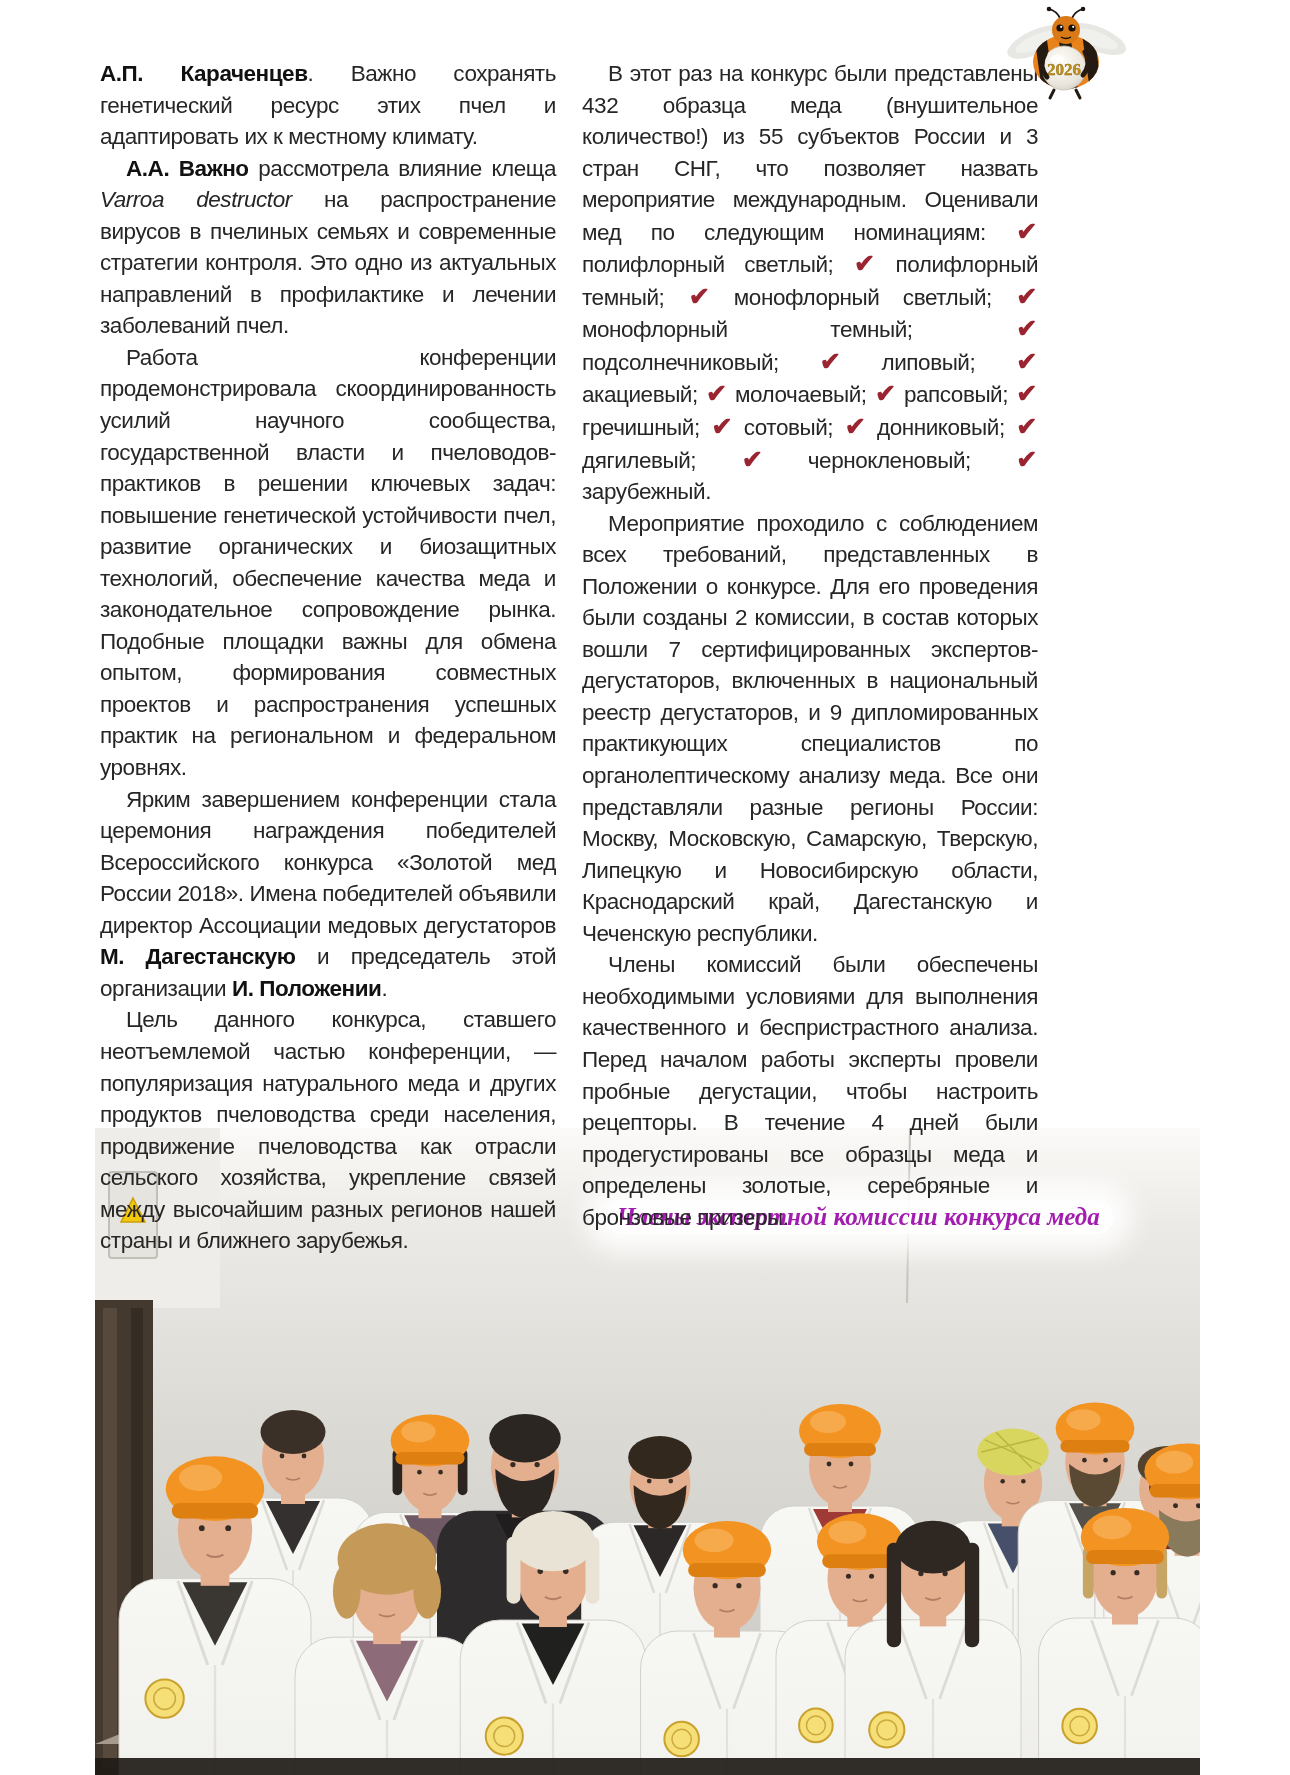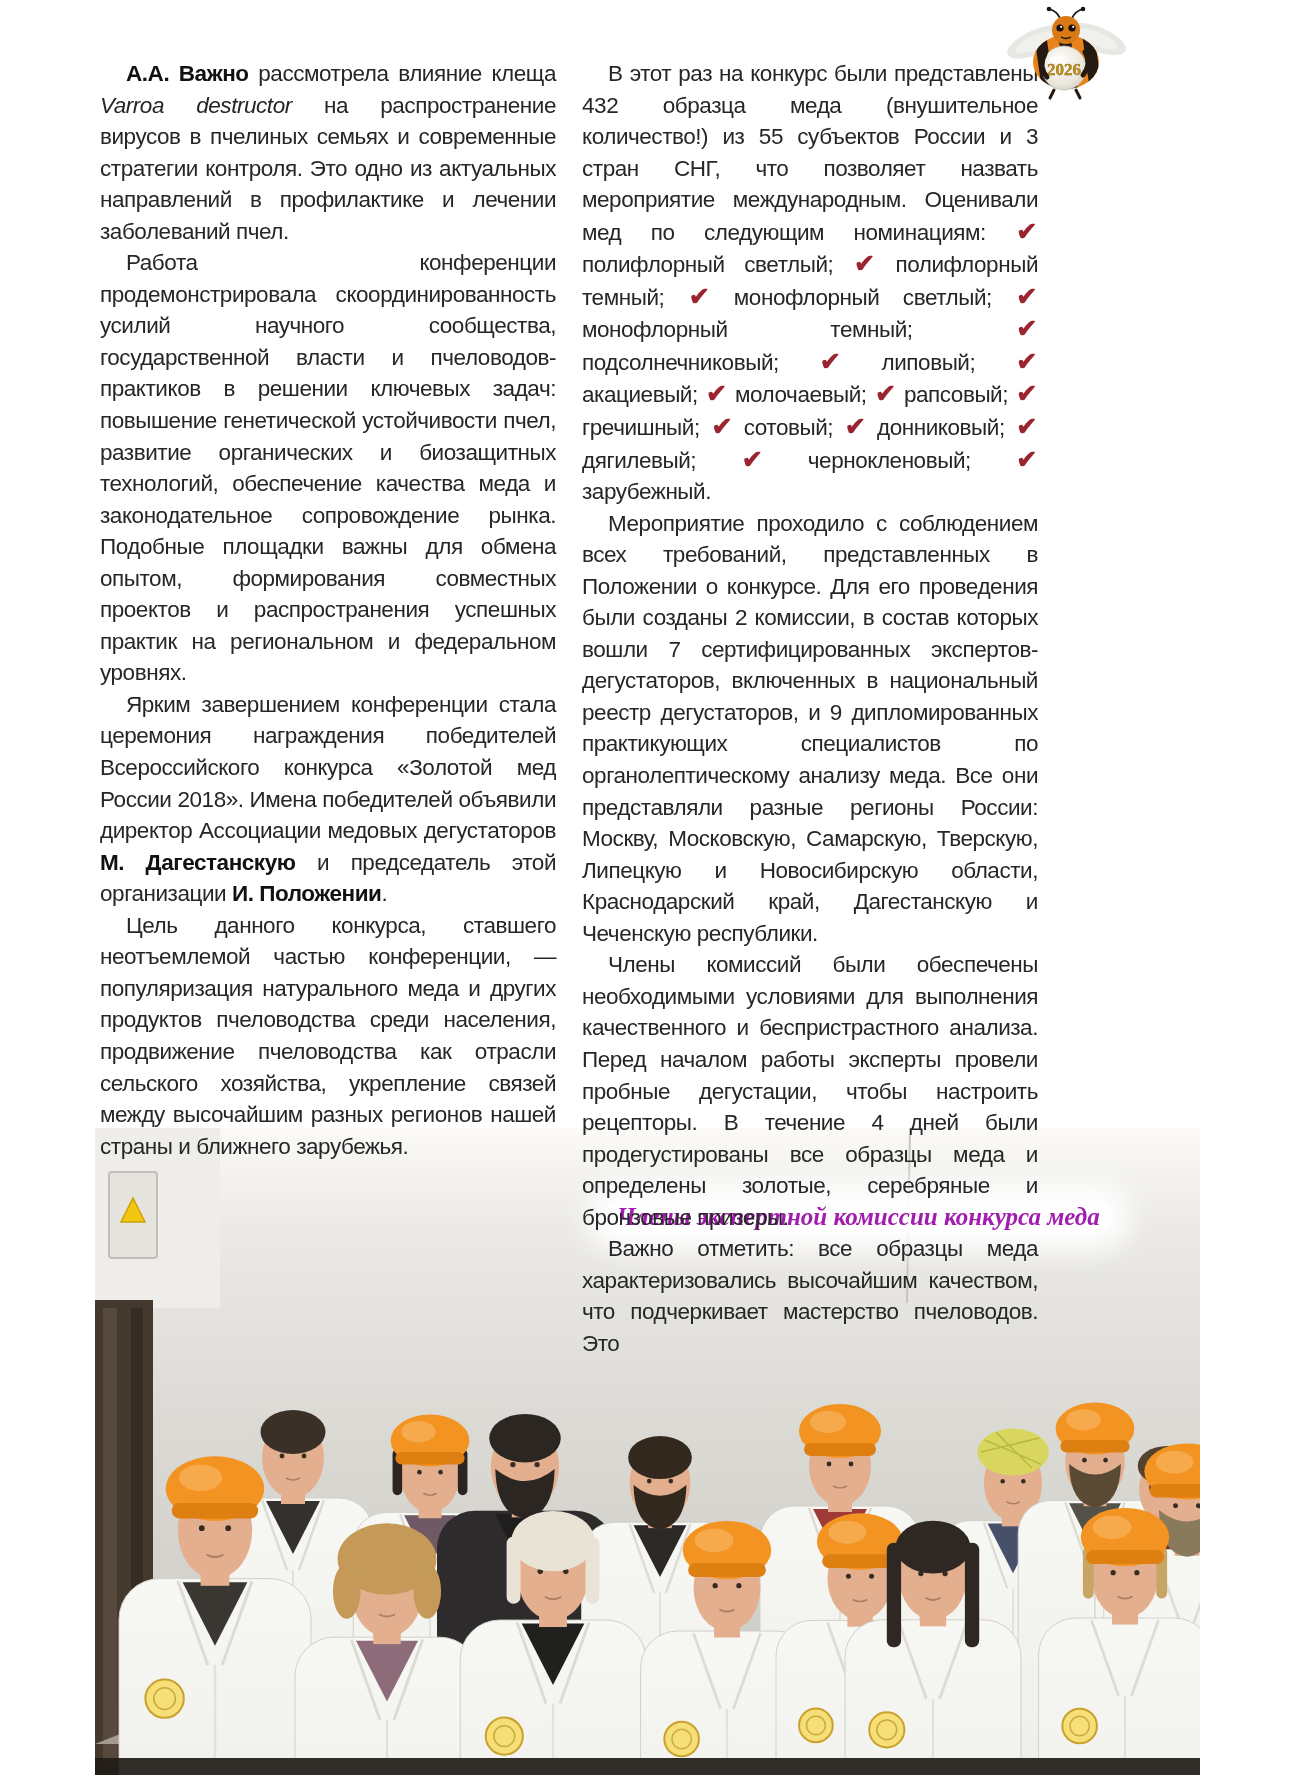--- a/index.html
+++ b/index.html
@@ -71,30 +71,30 @@
       <ellipse cx="57" cy="53" rx="7" ry="4" fill="#ffffff" opacity="0.7"></ellipse>
       <text x="64" y="69" text-anchor="middle" font-family="Liberation Serif, serif" font-weight="bold" font-size="17" fill="#c0901e" stroke="#8d6a12" stroke-width="0.4">2026</text>
       <path d="M45 48 Q38 60 47 71" stroke="#241a12" stroke-width="5" stroke-linecap="round" fill="none"></path>
       <path d="M85 46 Q92 58 83 69" stroke="#241a12" stroke-width="5" stroke-linecap="round" fill="none"></path>
       <path d="M54 84 L50 92 M76 84 L80 92" stroke="#241a12" stroke-width="3" stroke-linecap="round"></path>
     </svg>
   </div>
 
   <div class="columns">
     <div class="col">
+        <p><span class="seg-b">А.П. Караченцев</span><span>. Важно сохранять генетический ресурс этих пчел и адаптировать их к местному климату.</span></p>
         <p class="indent"><span class="seg-b">А.А. Важно</span><span> рассмотрела влияние клеща </span><span class="seg-i">Varroa destructor</span><span> на распространение вирусов в пчелиных семьях и современные стратегии контроля. Это одно из актуальных направлений в профилактике и лечении заболеваний пчел.</span></p>
         <p class="indent"><span>Работа конференции продемонстрировала скоординированность усилий научного сообщества, государственной власти и пчеловодов-практиков в решении ключевых задач: повышение генетической устойчивости пчел, развитие органических и биозащитных технологий, обеспечение качества меда и законодательное сопровождение рынка. Подобные площадки важны для обмена опытом, формирования совместных проектов и распространения успешных практик на региональном и федеральном уровнях.</span></p>
         <p class="indent"><span>Ярким завершением конференции стала церемония награждения победителей Всероссийского конкурса «Золотой мед России 2018». Имена победителей объявили директор Ассоциации медовых дегустаторов </span><span class="seg-b">М. Дагестанскую</span><span> и председатель этой организации </span><span class="seg-b">И. Положении</span><span>.</span></p>
         <p class="indent"><span>Цель данного конкурса, ставшего неотъемлемой частью конференции, — популяризация натурального меда и других продуктов пчеловодства среди населения, продвижение пчеловодства как отрасли сельского хозяйства, укрепление связей между высочайшим разных регионов нашей страны и ближнего зарубежья.</span></p>
       </div>
     <div class="col">
         <p class="indent"><span>В этот раз на конкурс были представлены 432 образца меда (внушительное количество!) из 55 субъектов России и 3 стран СНГ, что позволяет назвать мероприятие международным. Оценивали мед по следующим номинациям: </span><span class="check">✔</span><span> полифлорный светлый; </span><span class="check">✔</span><span> полифлорный темный; </span><span class="check">✔</span><span> монофлорный светлый; </span><span class="check">✔</span><span> монофлорный темный; </span><span class="check">✔</span><span> подсолнечниковый; </span><span class="check">✔</span><span> липовый; </span><span class="check">✔</span><span> акациевый; </span><span class="check">✔</span><span> молочаевый; </span><span class="check">✔</span><span> рапсовый; </span><span class="check">✔</span><span> гречишный; </span><span class="check">✔</span><span> сотовый; </span><span class="check">✔</span><span> донниковый; </span><span class="check">✔</span><span> дягилевый; </span><span class="check">✔</span><span> чернокленовый; </span><span class="check">✔</span><span> зарубежный.</span></p>
         <p class="indent"><span>Мероприятие проходило с соблюдением всех требований, представленных в Положении о конкурсе. Для его проведения были созданы 2 комиссии, в состав которых вошли 7 сертифицированных экспертов-дегустаторов, включенных в национальный реестр дегустаторов, и 9 дипломированных практикующих специалистов по органолептическому анализу меда. Все они представляли разные регионы России: Москву, Московскую, Самарскую, Тверскую, Липецкую и Новосибирскую области, Краснодарский край, Дагестанскую и Чеченскую республики.</span></p>
         <p class="indent"><span>Члены комиссий были обеспечены необходимыми условиями для выполнения качественного и беспристрастного анализа. Перед началом работы эксперты провели пробные дегустации, чтобы настроить рецепторы. В течение 4 дней были продегустированы все образцы меда и определены золотые, серебряные и бронзовые призеры.</span></p>
-        <p class="indent" style="text-align-last: justify;"><span>Важно отметить: все образцы меда характеризовались высочайшим качеством, что подчеркивает мастерство пчеловодов. Это</span></p>
       </div>
   </div>
 
   <div class="photo">
     <svg viewBox="0 0 1105 647" preserveAspectRatio="none">
       <defs>
         <linearGradient id="wallG" x1="0" y1="0" x2="0" y2="1">
           <stop offset="0%" stop-color="#fbfaf8"></stop>
           <stop offset="15%" stop-color="#eceae6"></stop>
           <stop offset="45%" stop-color="#dbdad5"></stop>

